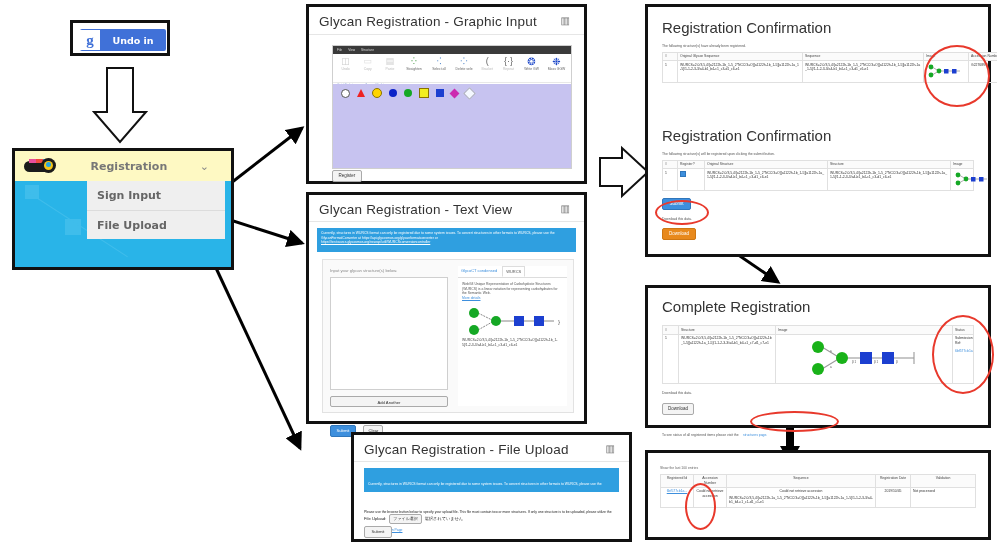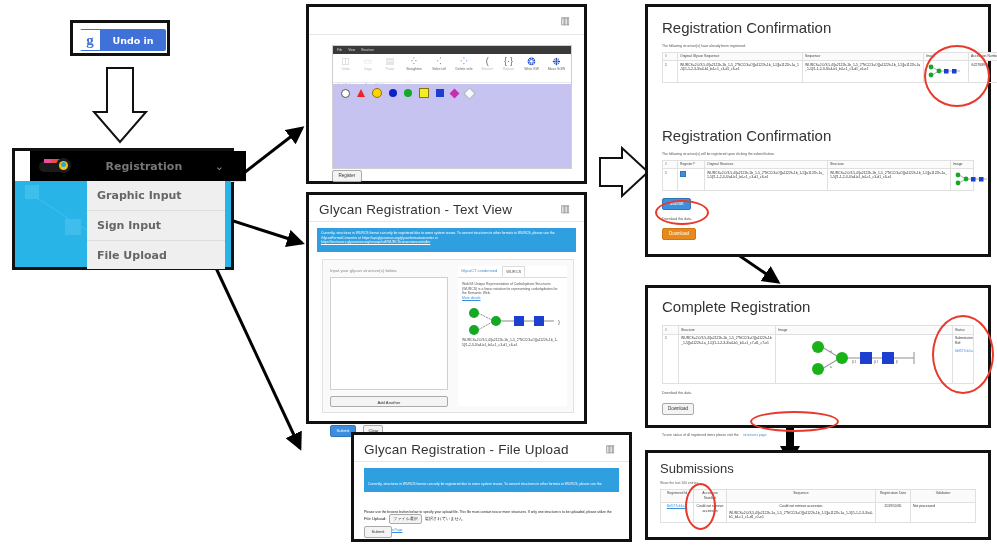--- a/index.html
+++ b/index.html
@@ -56,21 +56,21 @@
               border-radius:2px;display:flex;align-items:center;">
     <span style="width:20px;height:20px;background:#fff;color:#4071d8;display:flex;
                  align-items:center;justify-content:center;font-family:'Liberation Serif',serif;
                  font-size:15px;font-weight:bold;">g</span>
     <span style="flex:1;text-align:center;color:#fff;font-size:9.5px;font-weight:bold;
                  font-family:'DejaVu Sans',sans-serif;">Undo in</span>
   </div>
 </div>
 
 <div class="panel" style="left:12px;top:148px;width:222px;height:122px;">
-  <div style="position:absolute;left:15px;top:0;width:100%;height:30px;background:#000000;
+  <div style="position:absolute;left:0;top:0;width:100%;height:30px;background:#fef9c3;
               border-bottom:1px solid #ddd;display:flex;align-items:center;">
     <div style="margin-left:9px;width:34px;height:19px;position:relative;">
       <div style="position:absolute;left:0;top:4px;width:26px;height:11px;background:#1b1b1b;border-radius:6px 2px 2px 6px;"></div>
       <div style="position:absolute;left:5px;top:2px;width:7px;height:4px;background:#e94f9b;"></div>
       <div style="position:absolute;left:12px;top:2px;width:7px;height:4px;background:#f04b3f;"></div>
       <div style="position:absolute;left:19px;top:2px;width:6px;height:4px;background:#2e7fd4;"></div>
       <div style="position:absolute;left:17px;top:1px;width:15px;height:15px;border-radius:50%;background:#1b1b1b;"></div>
       <div style="position:absolute;left:20px;top:4px;width:9px;height:9px;border-radius:50%;background:#f5c518;"></div>
       <div style="position:absolute;left:22px;top:5px;width:5px;height:5px;border-radius:50%;background:#29a8e0;"></div>
     </div>
@@ -78,33 +78,31 @@
                  font-family:'DejaVu Sans',sans-serif;">Registration</span>
     <span style="margin-right:22px;font-size:11px;color:#888;">⌄</span>
   </div>
   <div style="position:absolute;left:0;top:30px;width:100%;height:86px;background:#29b4e8;overflow:hidden;">
     <div style="position:absolute;left:10px;top:4px;width:14px;height:14px;background:#3fbdeb;"></div>
     <div style="position:absolute;left:50px;top:38px;width:16px;height:16px;background:#3fbdeb;"></div>
     <div style="position:absolute;left:12px;top:10px;width:120px;height:1px;background:#3fbdeb;transform:rotate(33deg);transform-origin:left;"></div>
   </div>
   <div style="position:absolute;left:72px;top:30px;width:138px;">
     <div class="dd-item" style="height:29px;">
-      <span>Graphic Input</span>
-    </div>
-    <div class="dd-item" style="height:29px;">
       <span>Sign Input</span>
     </div>
     <div class="dd-item" style="height:28px;border-bottom:none;">
       <span>File Upload</span>
     </div>
   </div>
 </div>
 
 <div class="panel" style="left:306px;top:4px;width:281px;height:180px;">
   <div style="position:absolute;left:10px;top:5px;right:8px;">
+    <span class="ptitle">Glycan Registration - Graphic Input</span>
     <span style="position:absolute;right:6px;top:3px;font-size:10px;color:#777;">▥</span>
   </div>
   <div style="position:absolute;left:0;top:27px;width:100%;height:1px;background:#e6e6e6;"></div>
 
   <div style="position:absolute;left:23px;top:38px;width:238px;height:122px;border:1px solid #cfcfcf;background:#fff;">
     <div style="height:8px;background:#3a3a3a;display:flex;align-items:center;gap:6px;padding-left:4px;">
       <span class="tiny" style="color:#ddd;font-size:3.2px;">File</span>
       <span class="tiny" style="color:#ddd;font-size:3.2px;">View</span>
       <span class="tiny" style="color:#ddd;font-size:3.2px;">Structure</span>
     </div>
@@ -386,21 +384,20 @@
     </div>
     <div style="margin-top:7px;">
       <span class="tiny" style="color:#555;">To see status of all registered items please visit the</span>
       <span class="tiny" style="color:#3d8fdd;">structures page.</span>
     </div>
   </div>
 </div>
 
 <div class="panel" style="left:645px;top:450px;width:346px;height:90px;">
   <div style="position:absolute;left:12px;top:8px;right:12px;">
-    <div style="font-size:13px;color:#333;">Submissions</div>
     <div class="tiny" style="margin-top:5px;color:#666;">Show the last 100 entries</div>
     <table class="tbl" style="margin-top:3px;table-layout:fixed;">
       <tbody>
           <tr>
         <th style="width:28px;text-align:center;">Registered Id</th>
         <th style="width:28px;text-align:center;">Accession Number</th>
         <th style="text-align:center;">Sequence</th>
         <th style="width:30px;text-align:center;">Registration Date</th>
         <th style="width:60px;text-align:center;">Validation</th>
       </tr>

